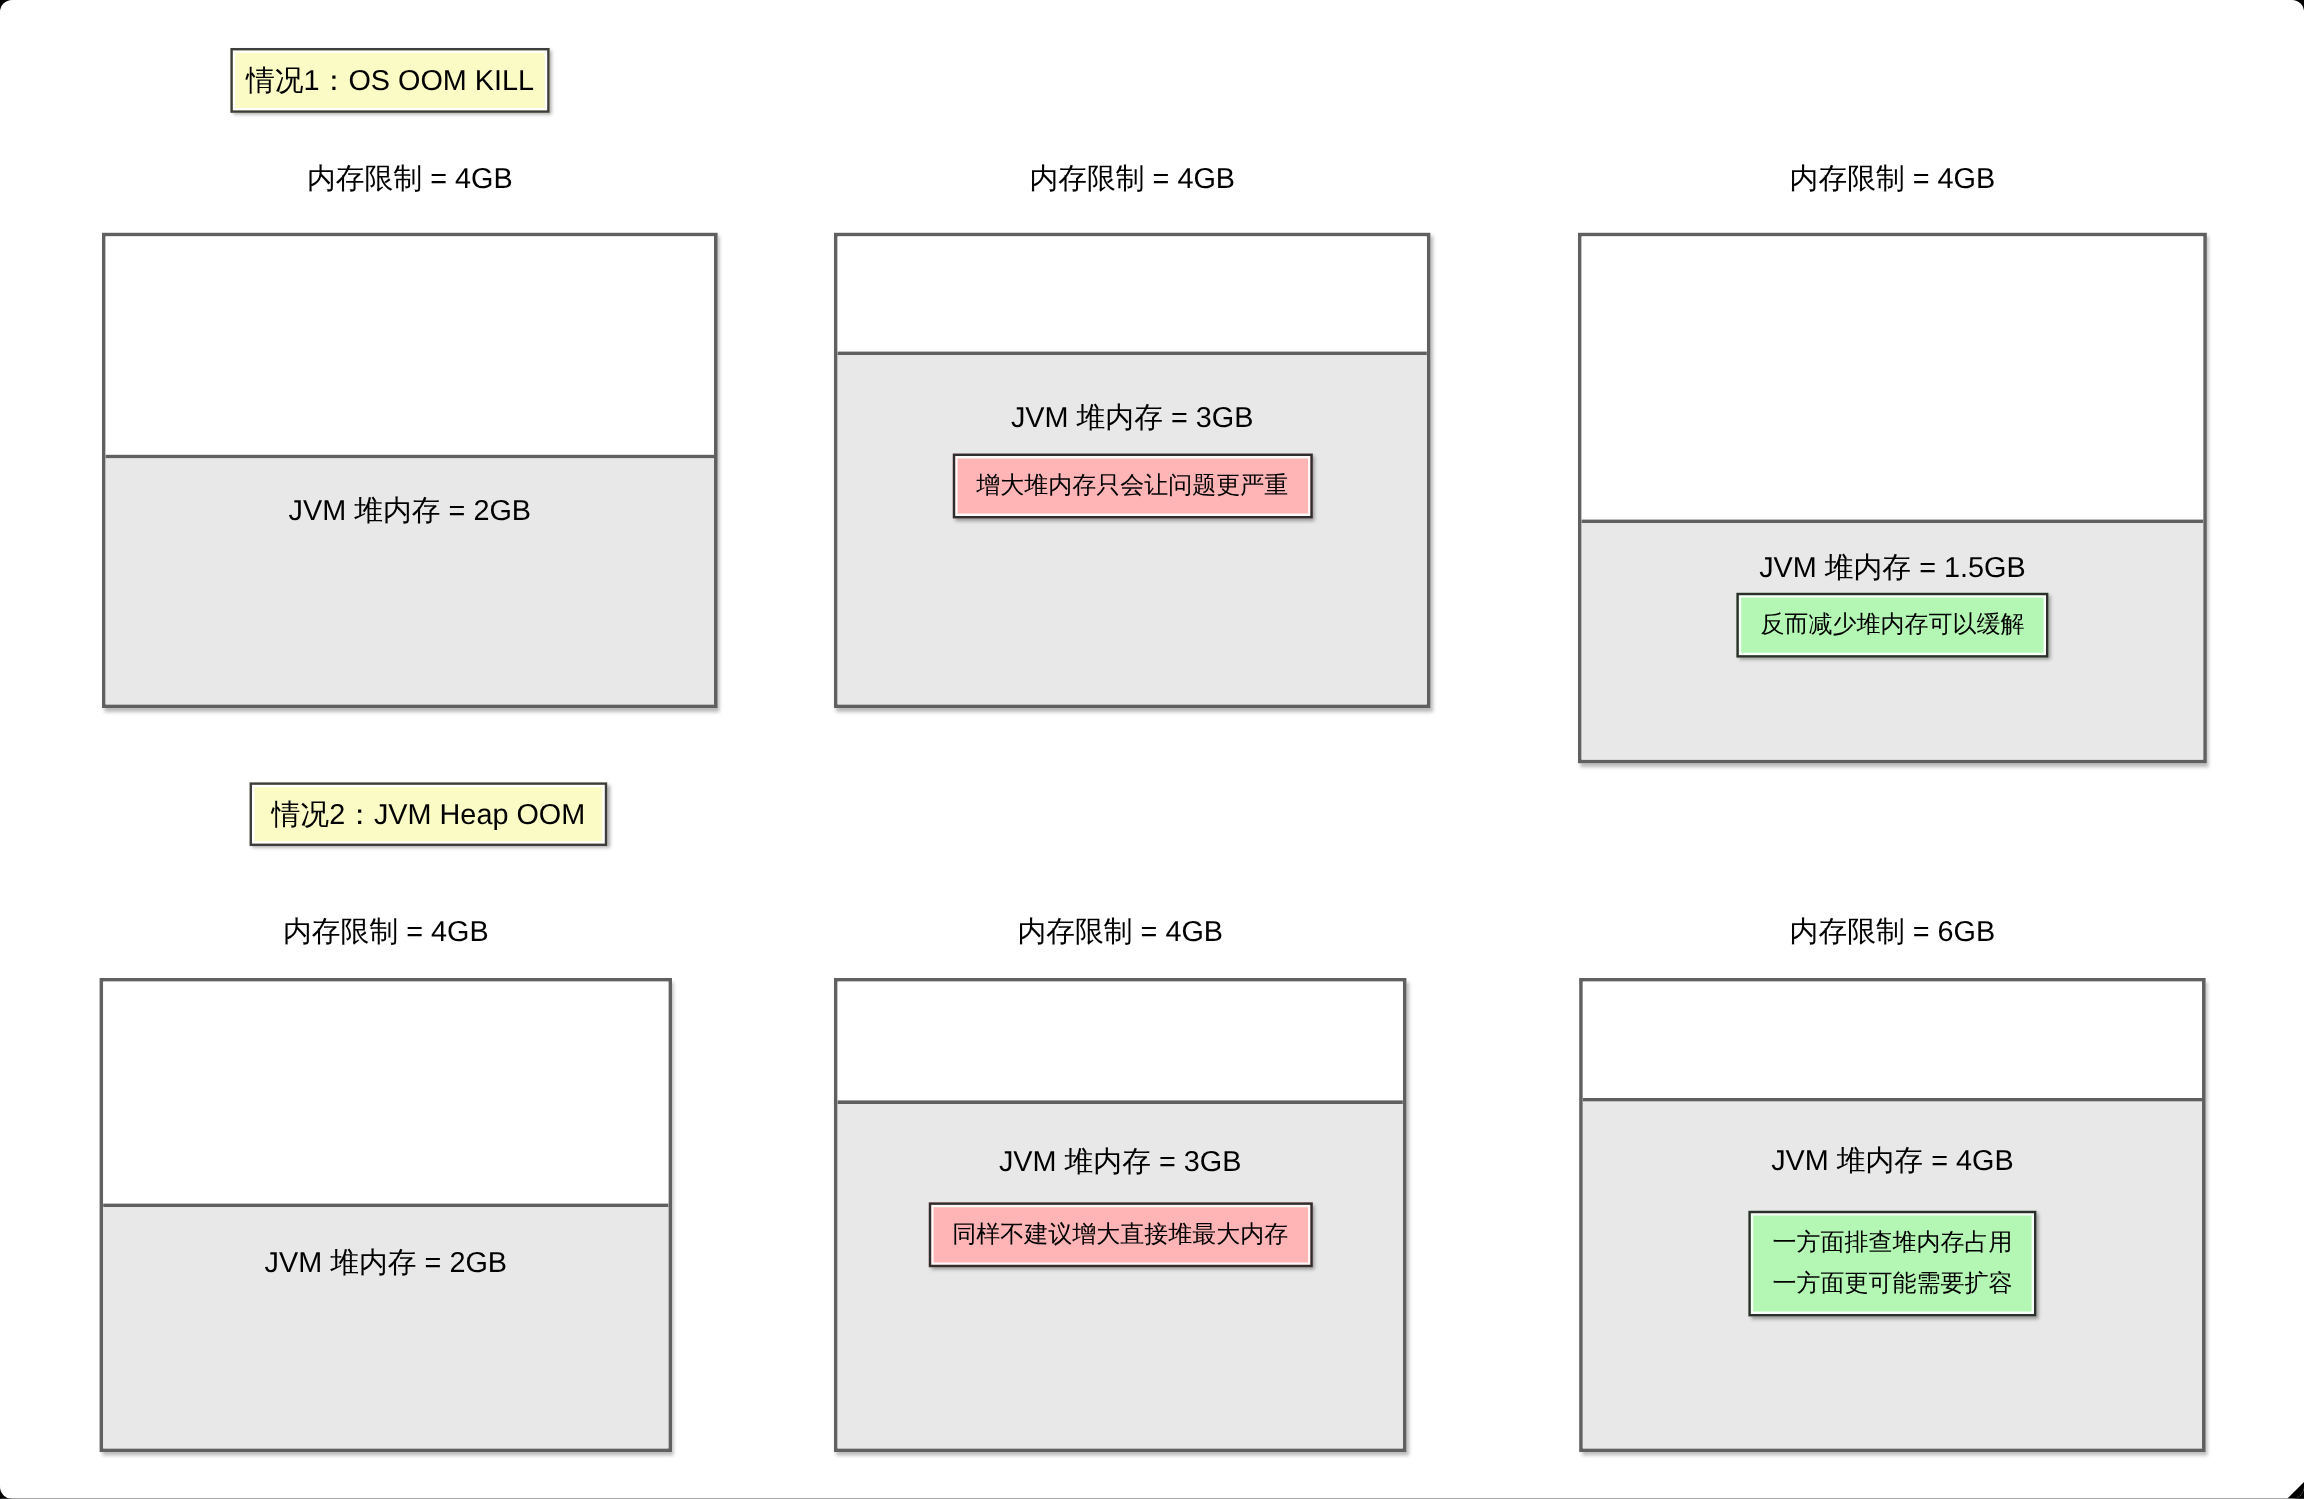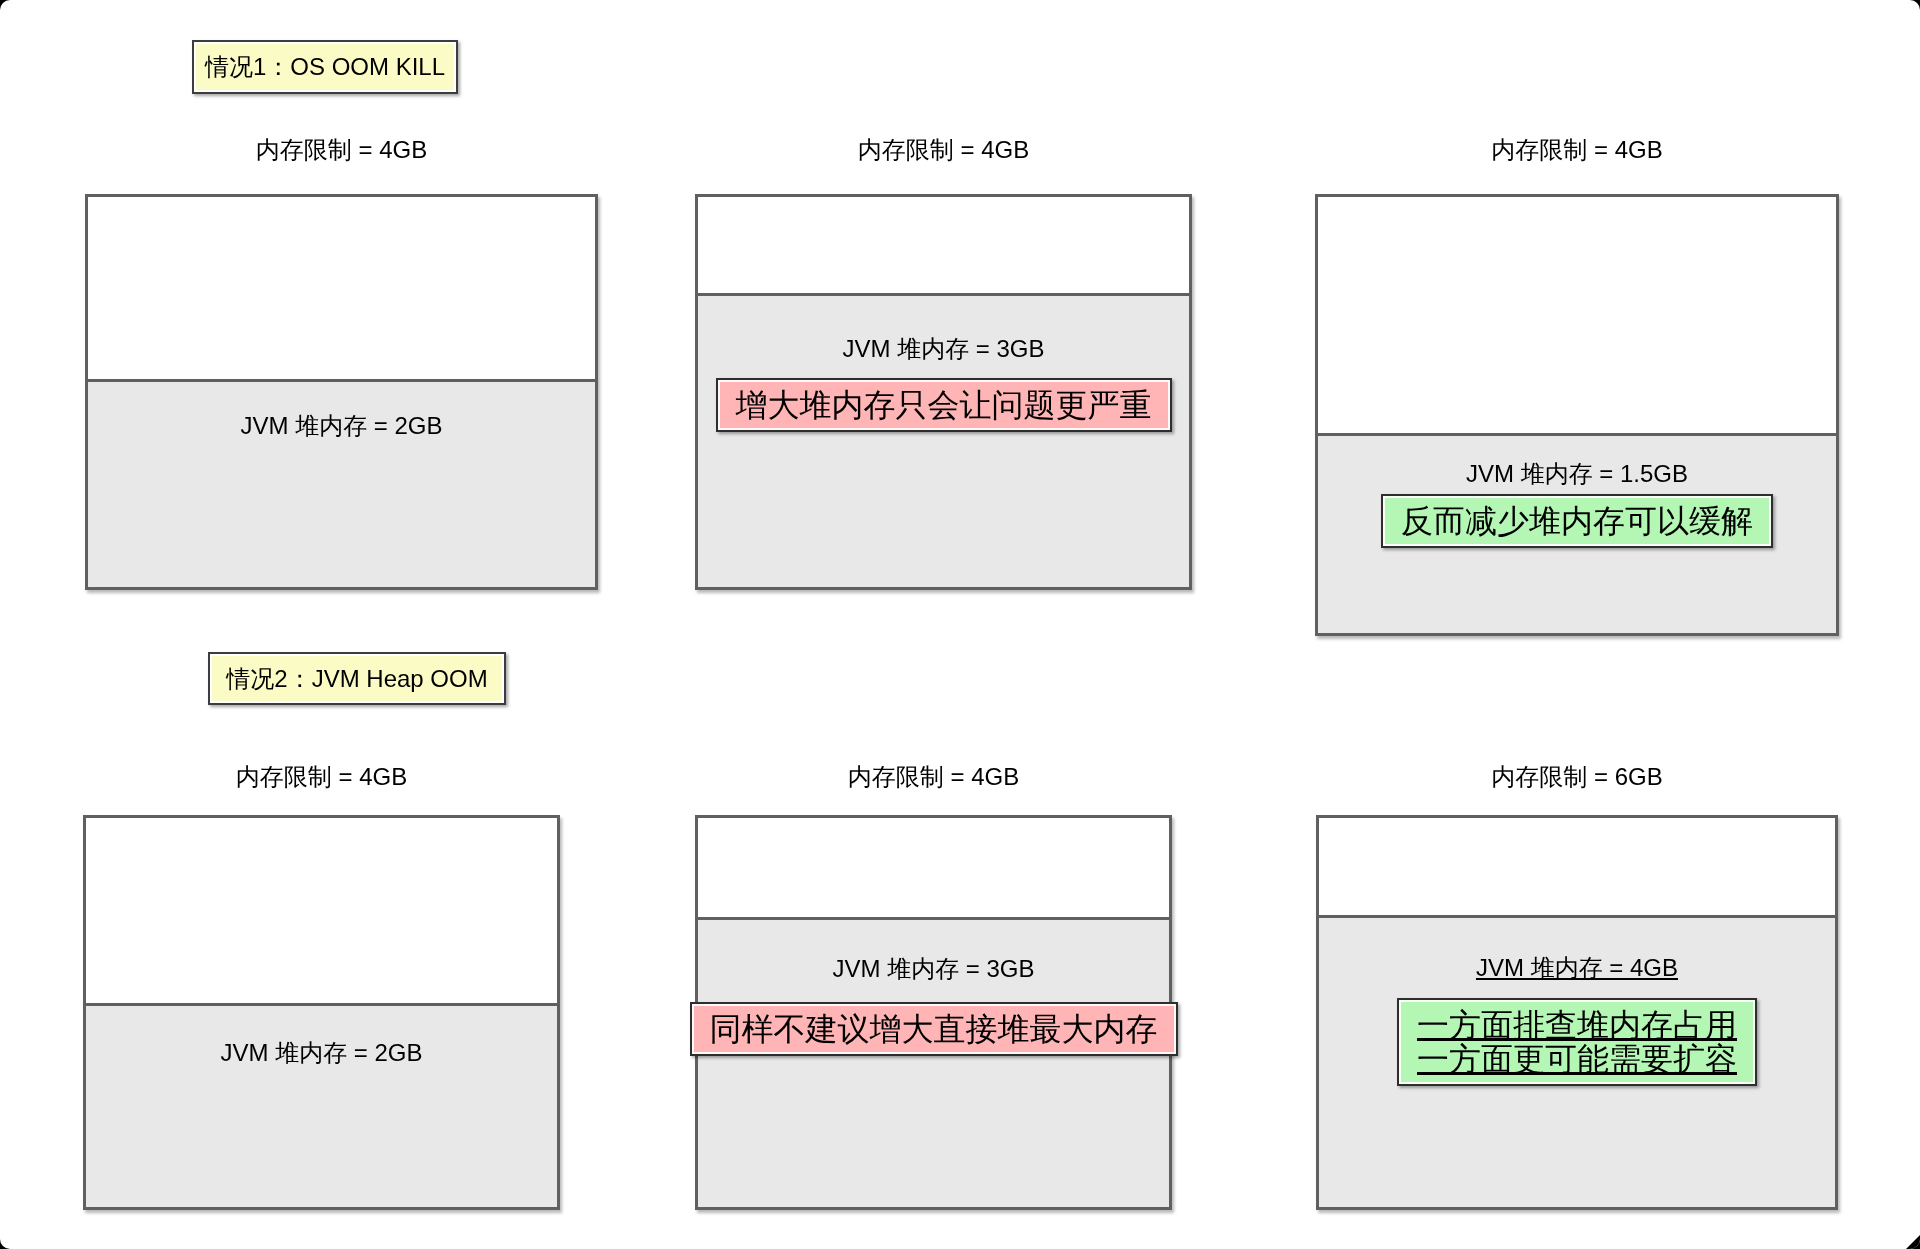--- a/index.html
+++ b/index.html
@@ -37,21 +37,21 @@
     flex:none;
   }
   .heap-region{
     background:var(--heap-grey,#e8e8e8);
     flex:1 1 auto;display:flex;flex-direction:column;align-items:center;
     box-sizing:border-box;
   }
   .heap-label{font-size:24px;line-height:32px;white-space:nowrap;}
   .badge{
     display:flex;flex-direction:column;align-items:center;justify-content:center;
-    font-size:32px;line-height:34px;padding:8px 18px;
+    font-size:20px;line-height:34px;padding:8px 18px;
     border:2px solid #2e2e2e;box-sizing:border-box;
     box-shadow:inset 0 0 0 2px rgba(255,255,255,.9),2px 2px 3px rgba(0,0,0,.35);
     white-space:nowrap;
   }
   .badge.red{background:var(--badge-red,#ffb5b5);}
   .badge.green{background:var(--badge-green,#b4f7b4);}
   .corner-triangle{
     position:absolute;right:0;bottom:0;width:14px;height:14px;background:#000;
     clip-path:polygon(100% 0,100% 100%,0 100%);
   }
@@ -125,23 +125,23 @@
             <span>同样不建议增大直接堆最大内存</span>
           </div>
       </div>
     </div>
   </div>
 
   <div class="panel" style="left:1316px;top:760px;width:522px;">
     <div class="panel-title">内存限制 = 6GB</div>
     <div class="membox" style="margin-top:21px;height:395px;">
       <div class="free-region" style="height:100px;"></div>
-      <div class="heap-region" style="padding-top:34px;text-decoration:underline;">
+      <div class="heap-region" style="padding-top:34px;">
         <div class="heap-label">JVM 堆内存 = 4GB</div>
-        <div class="badge green" style="margin-top:14px;">
+        <div class="badge green" style="margin-top:25px;">
           <span>一方面排查堆内存占用</span>
           <span>一方面更可能需要扩容</span>
         </div>
       </div>
     </div>
   </div>
 
   <div class="corner-triangle"></div>
 </div>
 

